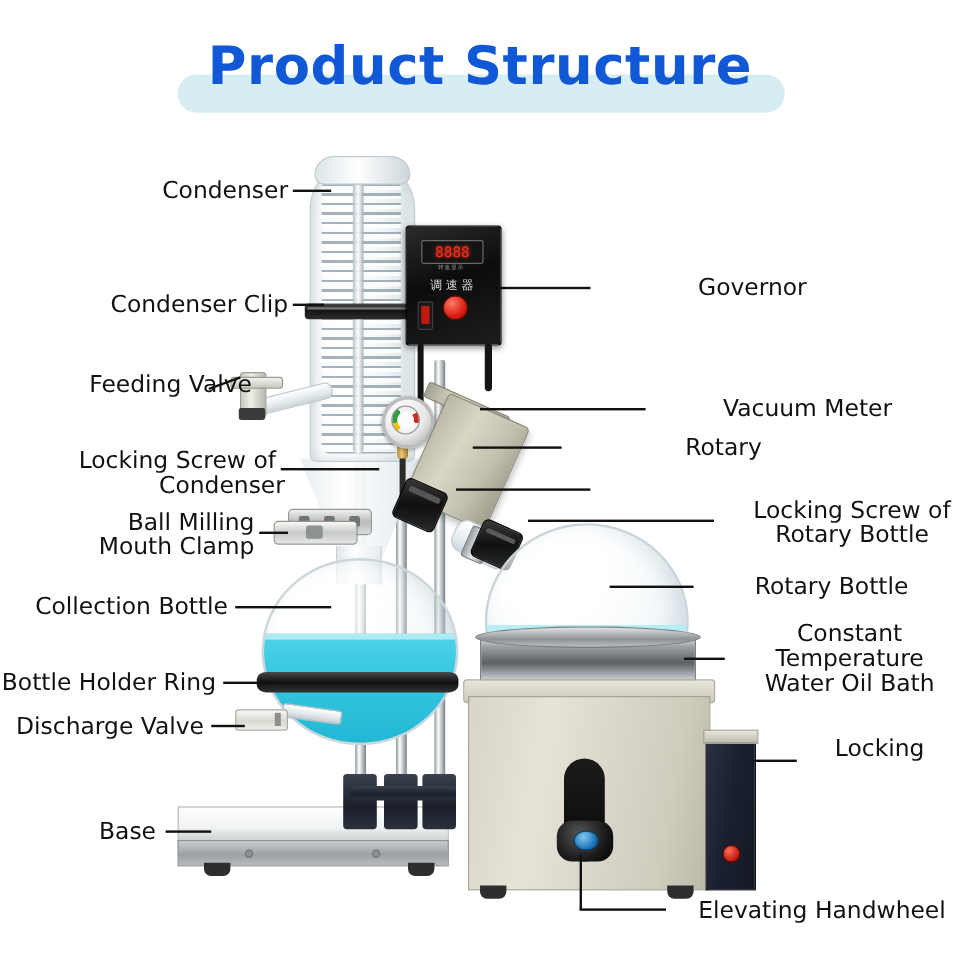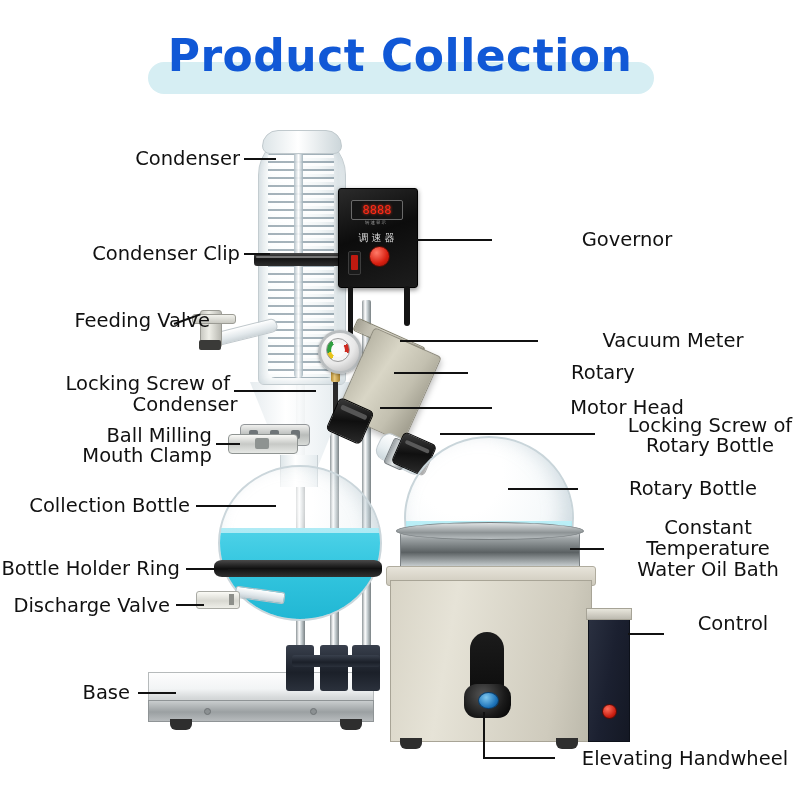--- a/index.html
+++ b/index.html
@@ -352,21 +352,21 @@
   }
   .base-screw{position:absolute;width:5px;height:5px;border-radius:50%;background:#8b9092;border:1px solid #6f7476;}
   .cable{position:absolute;background:#141414;border-radius:3px;}
 </style>
 </head>
 <body>
 
 <div id="stage">
 
   <div class="title-banner"></div>
-  <div class="title-text">Product Collection</div>
+  <div class="title-text">Product Structure</div>
 
   <div class="app">
 
     <div class="base-plate"></div>
     <div class="base-edge"></div>
     <div class="base-screw" style="left:204px;top:708px;"></div>
     <div class="base-screw" style="left:310px;top:708px;"></div>
     <div class="bath-foot" style="left:170px;top:719px;"></div>
     <div class="bath-foot" style="left:340px;top:719px;"></div>
 
@@ -495,35 +495,34 @@
 
   <div class="lbl l" style="left:497px;top:229px;width:260px;">Governor</div>
   <div class="lead" style="left:416px;top:239px;width:76px;"></div>
 
   <div class="lbl l" style="left:543px;top:330px;width:260px;">Vacuum Meter</div>
   <div class="lead" style="left:400px;top:340px;width:138px;"></div>
 
   <div class="lbl l" style="left:473px;top:362px;width:260px;">Rotary</div>
   <div class="lead" style="left:394px;top:372px;width:74px;"></div>
 
-  <div class="lbl l" style="left:497px;top:397px;width:260px;">Motor Head</div>
   <div class="lead" style="left:380px;top:407px;width:112px;"></div>
 
   <div class="lbl l" style="left:600px;top:415px;width:220px;">Locking Screw of</div>
   <div class="lbl l" style="left:600px;top:435px;width:220px;">Rotary Bottle</div>
   <div class="lead" style="left:440px;top:433px;width:155px;"></div>
 
   <div class="lbl l" style="left:583px;top:478px;width:220px;">Rotary Bottle</div>
   <div class="lead" style="left:508px;top:488px;width:70px;"></div>
 
   <div class="lbl l" style="left:608px;top:517px;width:200px;">Constant</div>
   <div class="lbl l" style="left:608px;top:538px;width:200px;">Temperature</div>
   <div class="lbl l" style="left:608px;top:559px;width:200px;">Water Oil Bath</div>
   <div class="lead" style="left:570px;top:548px;width:34px;"></div>
 
-  <div class="lbl l" style="left:668px;top:613px;width:130px;">Control</div>
+  <div class="lbl l" style="left:668px;top:613px;width:130px;">Locking</div>
   <div class="lead" style="left:628px;top:633px;width:36px;"></div>
 
   <div class="lbl l" style="left:560px;top:748px;width:250px;">Elevating Handwheel</div>
   <div class="leadv" style="left:483px;top:712px;height:46px;"></div>
   <div class="lead" style="left:483px;top:757px;width:72px;"></div>
 
 </div>
 
 </body></html>

